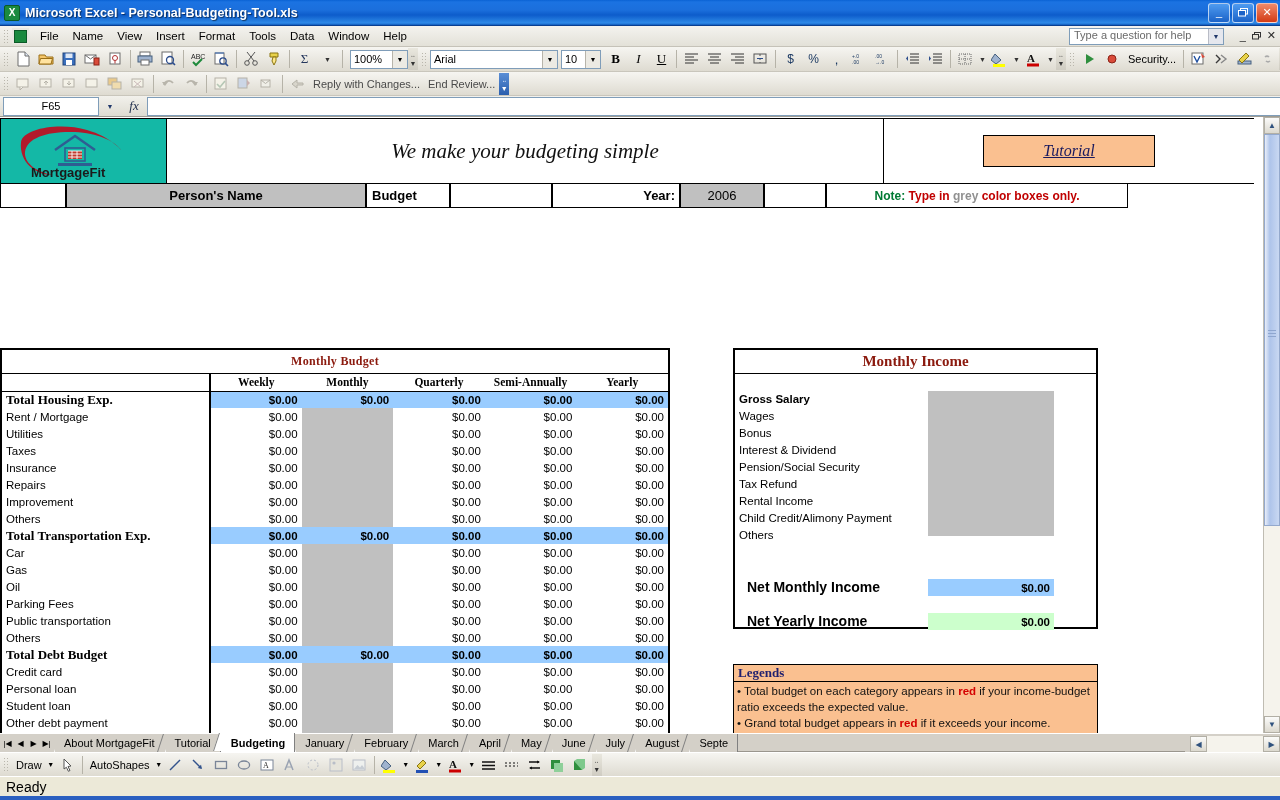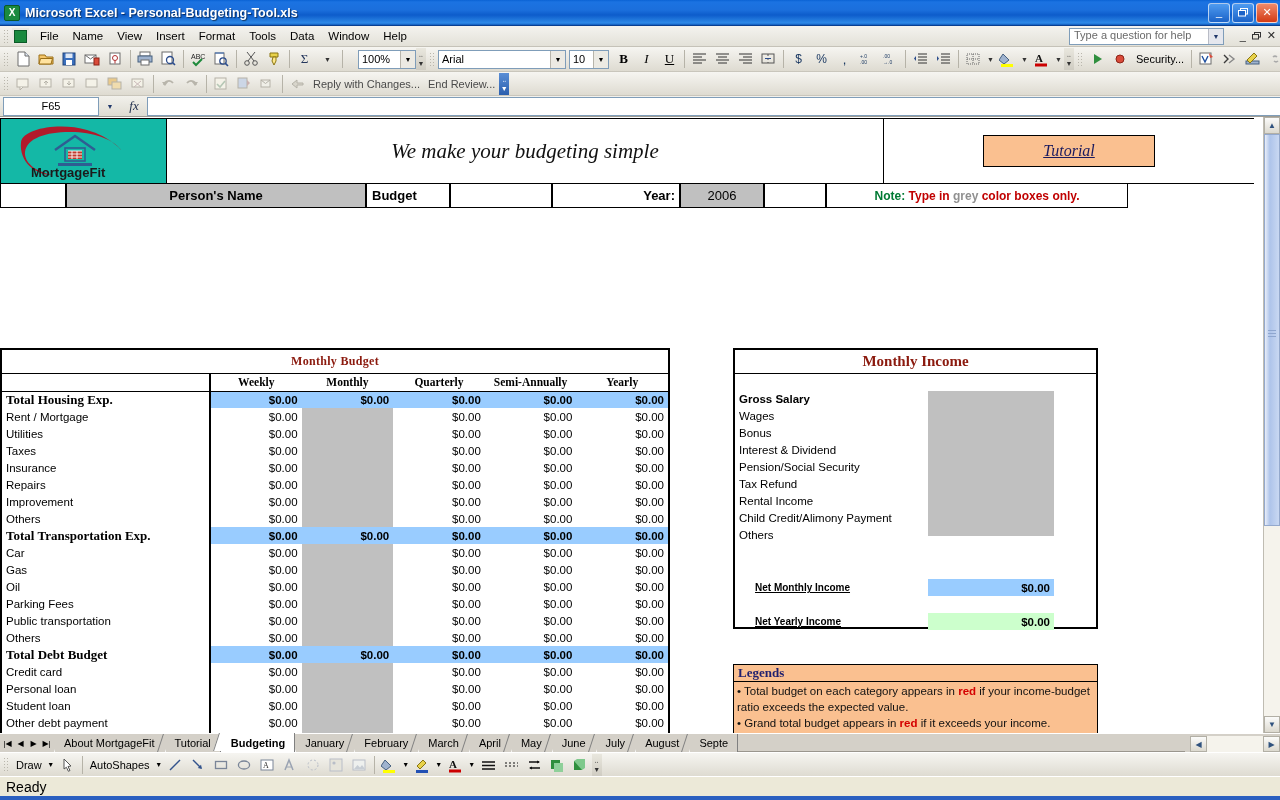--- a/index.html
+++ b/index.html
@@ -152,21 +152,21 @@
   .mi-panel { position:absolute; left:733px; top:230px; width:365px; border:2px solid #000; background:#fff; }
   .mi-title { height:24px; border-bottom:1px solid #000; display:flex; align-items:center; justify-content:center;
      font-family:"Liberation Serif",serif; font-weight:bold; font-size:15px; color:#8b1a0e;}
   .mi-body { position:relative; height:253px; }
   .mi-list { position:absolute; left:4px; top:17px; }
   .mi-list div { height:17px; font-size:11.5px; line-height:17px; white-space:nowrap;}
   .mi-list div.b { font-weight:bold; }
   .mi-greybox { position:absolute; left:193px; top:17px; width:126px; height:145px; background:#c0c0c0; }
   .mi-net { position:absolute; left:193px; width:126px; height:17px; display:flex; align-items:center;
       justify-content:flex-end; padding-right:4px; font-weight:bold; font-size:11.5px;}
-  .mi-netlbl { position:absolute; left:20px; font-weight:bold; font-size:10px; height:17px; line-height:17px;text-decoration:underline;}
+  .mi-netlbl { position:absolute; left:12px; font-weight:bold; font-size:14px; height:17px; line-height:17px;}
 
   
   .lg { position:absolute; left:733px; top:546px; width:365px; border:1px solid #000; background:#fac090;}
   .lg-title { height:17px; border-bottom:1px solid #000; padding-left:4px; font-family:"Liberation Serif",serif;
      font-weight:bold; font-size:13px; color:#1f1f6e; display:flex; align-items:center;}
   .lg-body { padding:1px 3px 2px 3px; font-size:11.5px; line-height:16px; color:#111; }
   .lg-body .r { color:#d40000; font-weight:bold; }
 
   
   .tabbar { height: 19px; background:#d4d0c8; display:flex; align-items:flex-end;
@@ -329,21 +329,21 @@
       </div>
     <div class="sep"></div>
     <div class="tbtn">
       <span style="font-size:13px;font-family:'Liberation Serif',serif;color:#24365c;">Σ</span>
       </div>
     <div class="tbtn">
         <span style="font-size:7px;color:#333;">▼</span>
       </div>
     <div class="sep"></div>
 
-    <div class="tb-sel" style="width:58px;margin-left:12px;">
+    <div class="tb-sel" style="width:58px;margin-left:4px;">
       <span>100%</span>
       <span class="arw">▼</span>
     </div>
     <div class="ovf">
         <span>‧‧</span>
         <span>▼</span>
       </div>
 
     <div class="grip"></div>
     <div class="tb-sel" style="width:128px;">

